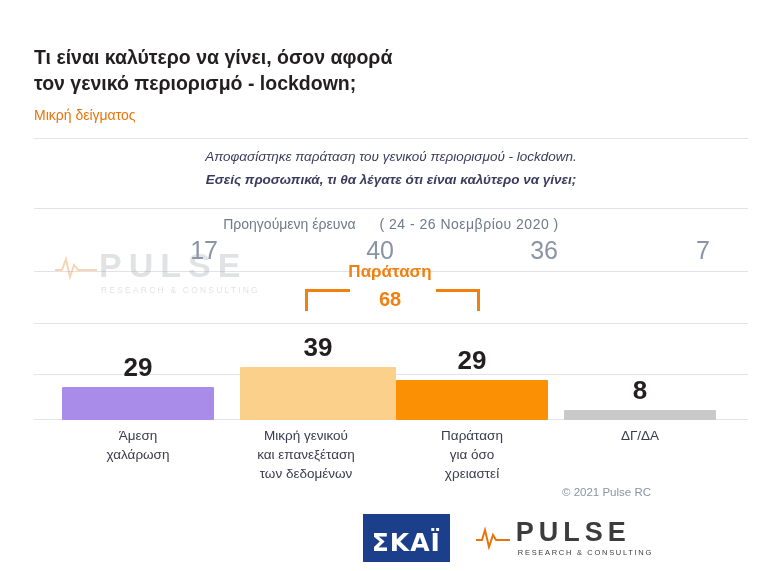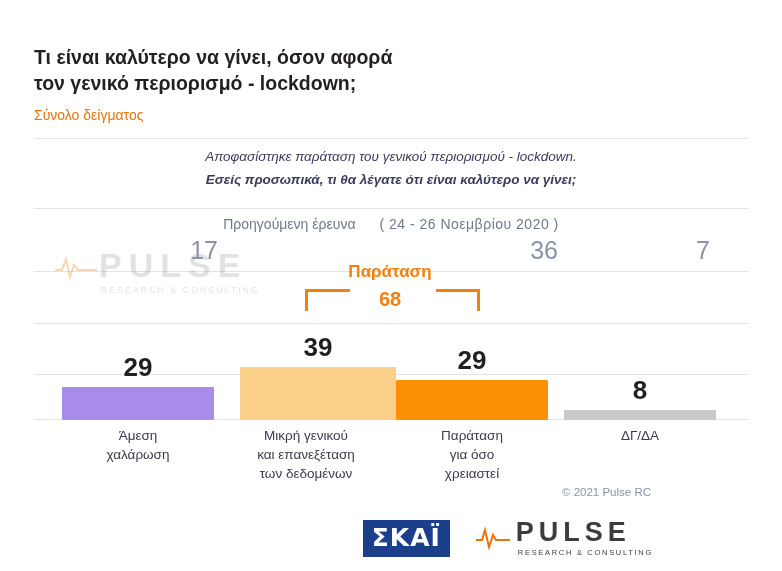--- a/index.html
+++ b/index.html
@@ -243,21 +243,21 @@
     top: 516px;
     height: 44px;
     display: flex;
     align-items: center;
     gap: 26px;
   }
   .skai-logo {
     display: flex;
     align-items: center;
     background: #1b3f8b;
-    padding: 5px 9px 6px 9px;
+    padding: 16px 9px 6px 9px;
   }
   .skai-text {
     color: #ffffff;
     font-size: 25px;
     font-weight: bold;
     letter-spacing: 1px;
     line-height: 26px;
     font-family: "DejaVu Sans", sans-serif;
   }
   .pulse-logo {
@@ -287,41 +287,42 @@
 </style>
 </head>
 <body>
 
 <div id="page">
 
   <div class="title-block">
     <div class="title-line">Τι είναι καλύτερο να γίνει, όσον αφορά</div>
     <div class="title-line">τον γενικό περιορισμό - lockdown;</div>
   </div>
-  <div class="subtitle">Σύνολο δείγματος</div>
+  <div class="subtitle">Μικρή δείγματος</div>
 
   <div class="gridline" style="top:138px;"></div>
   <div class="gridline" style="top:208px;"></div>
   <div class="gridline" style="top:271px;"></div>
   <div class="gridline" style="top:323px;"></div>
   <div class="gridline" style="top:374px;"></div>
   <div class="gridline" style="top:419px;"></div>
 
   <div class="question">
     <div class="q1">Αποφασίστηκε παράταση του γενικού περιορισμού - lockdown.</div>
     <div class="q2">Εσείς προσωπικά, τι θα λέγατε ότι είναι καλύτερο να γίνει;</div>
   </div>
 
   <div class="prev-label">
     <span>Προηγούμενη έρευνα</span>
     <span class="dates">( 24 - 26  Νοεμβρίου  2020 )</span>
   </div>
 
   <div class="prev-values">
     <div class="prev-val" style="left:44px; width:140px;">17</div>
+    <div class="prev-val" style="left:208px; width:152px;">40</div>
     <div class="prev-val" style="left:372px; width:152px;">36</div>
     <div class="prev-val" style="left:536px; width:140px;">7</div>
   </div>
 
   <div class="watermark">
     <svg class="wm-wave" viewBox="0 0 42 26">
       <polyline points="0,16 7,16 11,5 15,23 19,11 23,16 42,16" fill="none" stroke="#e8740c" stroke-width="2"></polyline>
     </svg>
     <div class="wm-pulse">PULSE</div>
     <div class="wm-sub">RESEARCH &amp; CONSULTING</div>

